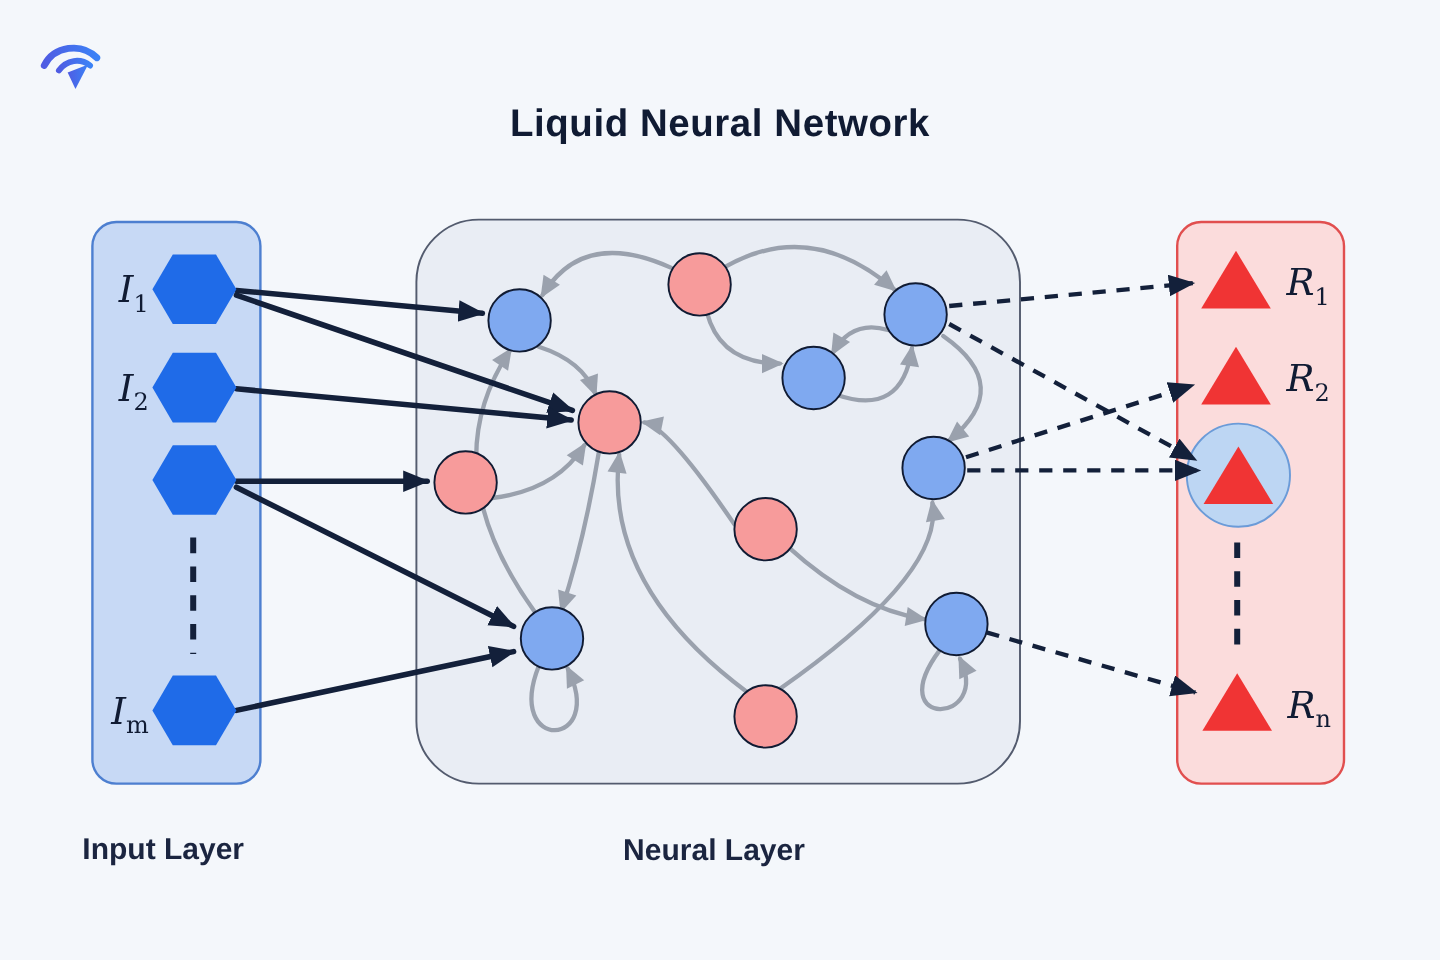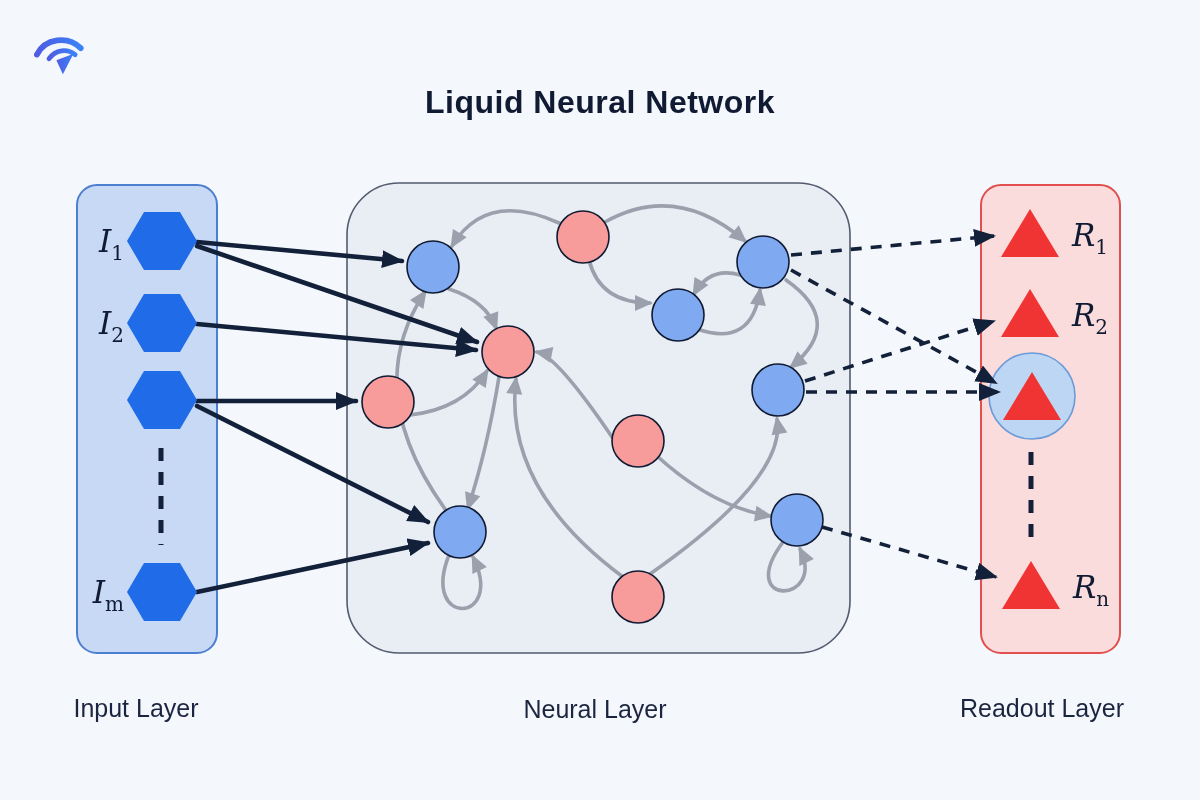--- a/index.html
+++ b/index.html
@@ -12,21 +12,21 @@
     --highlight-fill:#bdd6f3; --highlight-border:#6b9bd8;
     --internal-edge:#9aa1ad; --io-edge:#13203a;
   }
   html,body{margin:0;padding:0;}
   body{font-family:"Liberation Sans",sans-serif;background:var(--background);}
   .canvas{position:relative;width:1200px;height:800px;background:var(--background);overflow:hidden;}
   .logo{position:absolute;left:32px;top:30px;width:52px;height:46px;}
   .page-title{position:absolute;left:0;right:0;top:84px;text-align:center;
     font-size:32px;font-weight:800;letter-spacing:.5px;color:var(--ink);}
   .layer-label{position:absolute;transform:translateX(-50%);white-space:nowrap;
-    font-size:25px;font-weight:400;color:var(--label-ink);}
+    font-size:25px;font-weight:700;color:var(--label-ink);}
   .layer-label.input{left:136px;top:694px;}
   .layer-label.liquid{left:595px;top:695px;}
   .layer-label.readout{left:1042px;top:694px;}
   svg.diagram{position:absolute;left:0;top:0;}
   .panel-input{fill:var(--input-panel-fill);stroke:var(--input-panel-border);stroke-width:2;}
   .panel-liquid{fill:var(--liquid-panel-fill);stroke:var(--liquid-panel-border);stroke-width:1.6;}
   .panel-readout{fill:var(--readout-panel-fill);stroke:var(--readout-panel-border);stroke-width:2;}
   .edge-internal{fill:none;stroke:var(--internal-edge);stroke-width:3.6;stroke-linecap:round;}
   .edge-input{fill:none;stroke:var(--io-edge);stroke-width:4.6;stroke-linecap:round;}
   .edge-readout{fill:none;stroke:var(--io-edge);stroke-width:3.6;stroke-dasharray:11 9;}
@@ -133,14 +133,13 @@
         <text x="1072" y="326" class="node-label"><tspan>R</tspan><tspan class="sub" dy="8">2</tspan></text>
         <polygon points="1003,420 1061,420 1032,372" class="tri-node"></polygon>
         <polygon points="1002,609 1060,609 1031,561" class="tri-node"></polygon>
         <text x="1073" y="598" class="node-label"><tspan>R</tspan><tspan class="sub" dy="8">n</tspan></text>
         <line x1="1031" y1="452" x2="1031" y2="548" class="sep-dashed"></line>
       </g>
   </svg>
 
   <div class="layer-label input">Input Layer</div>
   <div class="layer-label liquid">Neural Layer</div>
-  <div class="layer-label readout">Readout Layer</div>
 </div>
 
 </body></html>

